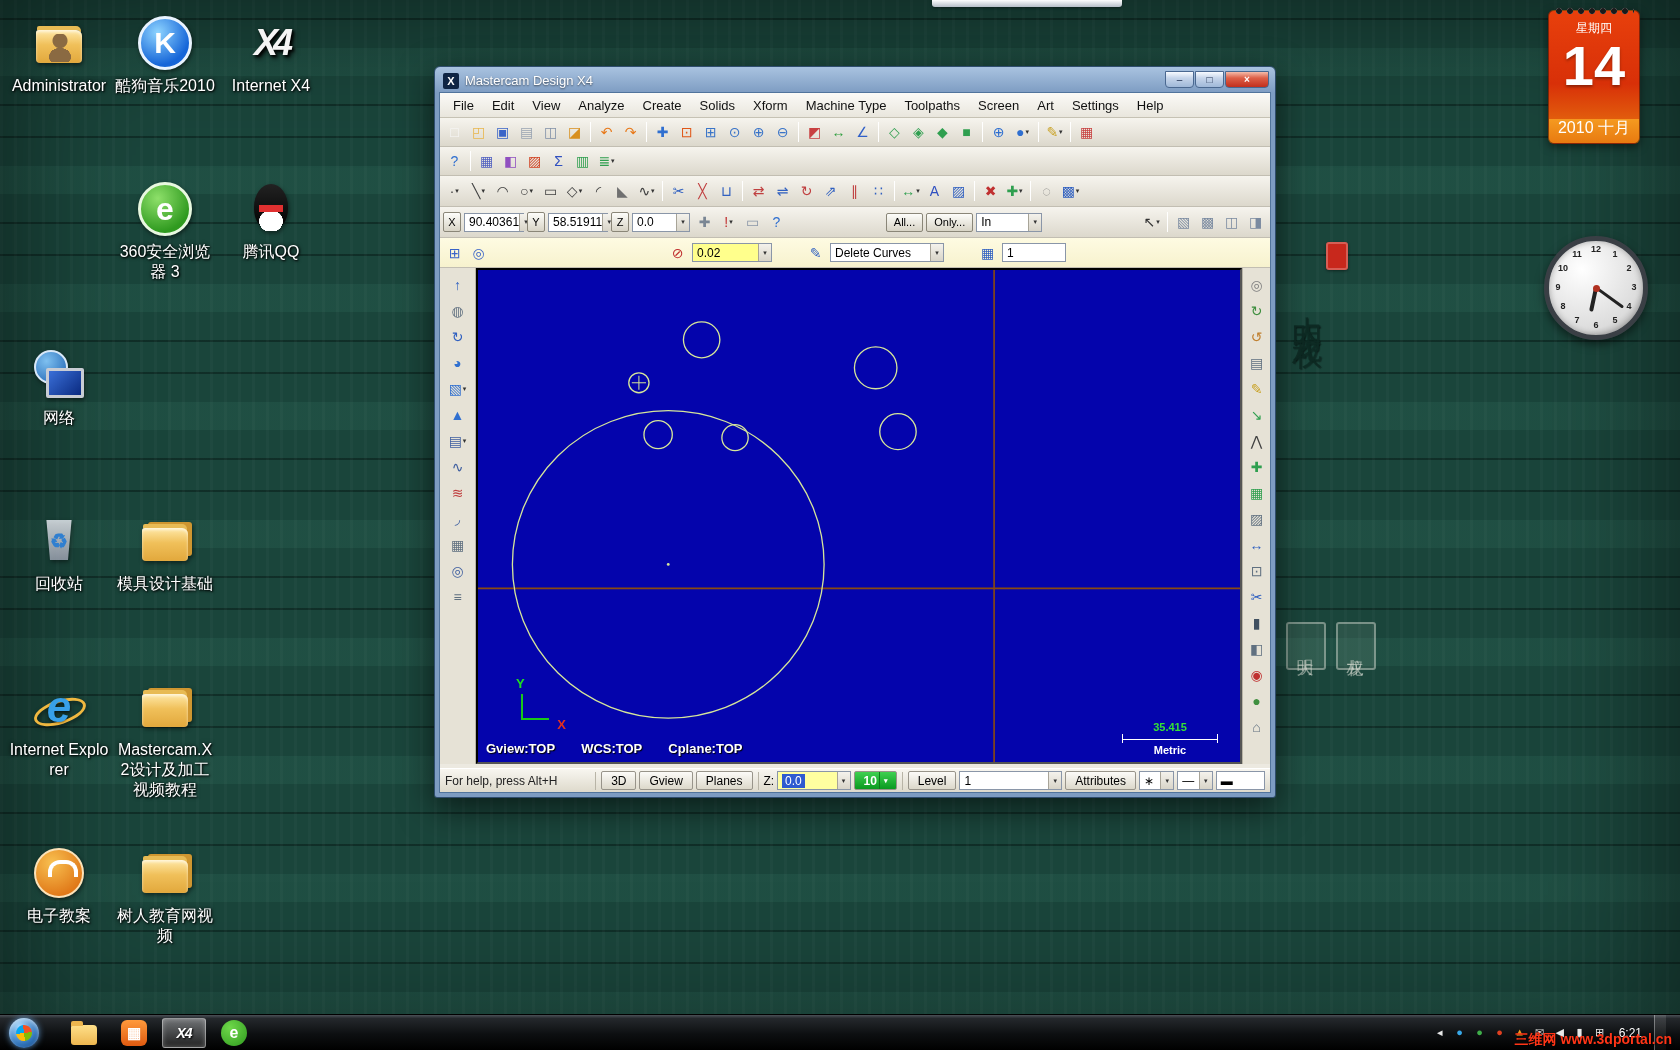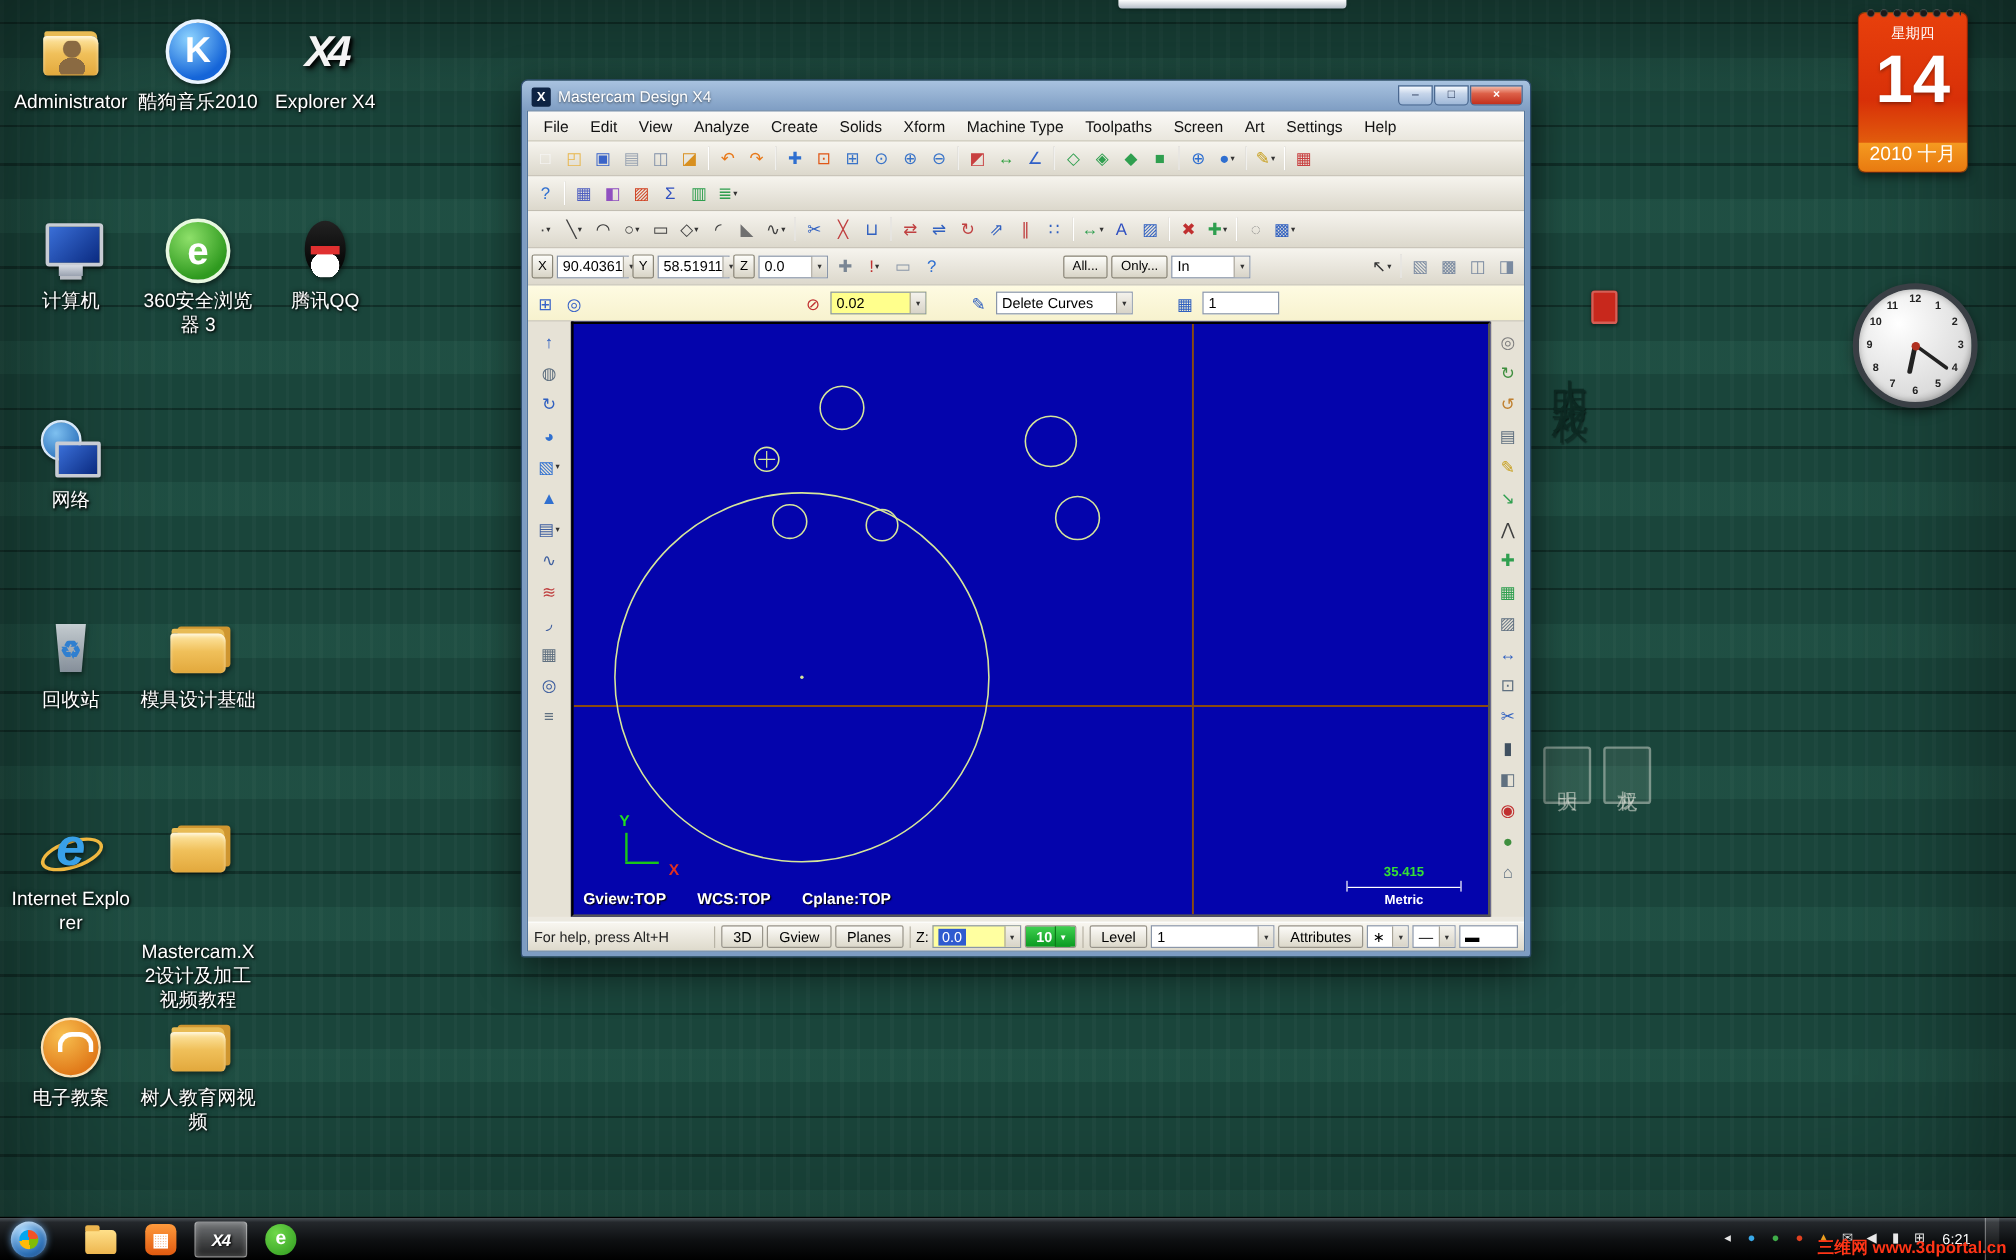--- a/index.html
+++ b/index.html
@@ -239,25 +239,21 @@
       <div class="dicon" style="grid-area: 1 / 2;">
         <div class="dimg ic-kugou">
           <span class="dglyph">K</span>
         </div>
         <div class="dlabel">酷狗音乐2010</div>
       </div>
       <div class="dicon" style="grid-area: 1 / 3;">
         <div class="dimg ic-x4">
           <span class="dglyph">X4</span>
         </div>
-        <div class="dlabel">Explorer X4</div>
-      </div>
-      <div class="dicon" style="grid-area: 2 / 1;">
-        <div class="dimg ic-computer"></div>
-        <div class="dlabel">计算机</div>
+        <div class="dlabel">Internet X4</div>
       </div>
       <div class="dicon" style="grid-area: 2 / 2;">
         <div class="dimg ic-e360">
           <span class="dglyph">e</span>
         </div>
         <div class="dlabel">360安全浏览器 3</div>
       </div>
       <div class="dicon" style="grid-area: 2 / 3;">
         <div class="dimg ic-qq"></div>
         <div class="dlabel">腾讯QQ</div>
@@ -275,21 +271,21 @@
       <div class="dicon" style="grid-area: 4 / 2;">
         <div class="dimg ic-folders"></div>
         <div class="dlabel">模具设计基础</div>
       </div>
       <div class="dicon" style="grid-area: 5 / 1;">
         <div class="dimg ic-ie">
           <span class="dglyph">e</span>
         </div>
         <div class="dlabel">Internet Explorer</div>
       </div>
-      <div class="dicon" style="grid-area: 5 / 2; justify-content: space-between;">
+      <div class="dicon" style="grid-area: 5 / 2;">
         <div class="dimg ic-folders"></div>
         <div class="dlabel">Mastercam.X2设计及加工视频教程</div>
       </div>
       <div class="dicon" style="grid-area: 6 / 1;">
         <div class="dimg ic-ttp"></div>
         <div class="dlabel">电子教案</div>
       </div>
       <div class="dicon" style="grid-area: 6 / 2;">
         <div class="dimg ic-folders"></div>
         <div class="dlabel">树人教育网视频</div>

